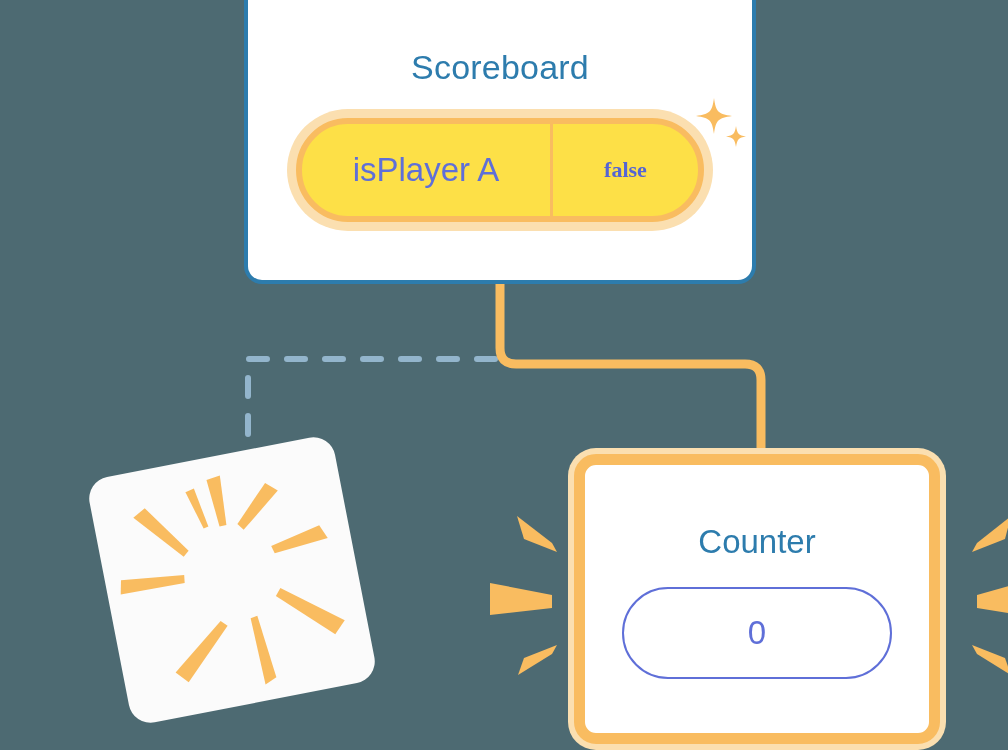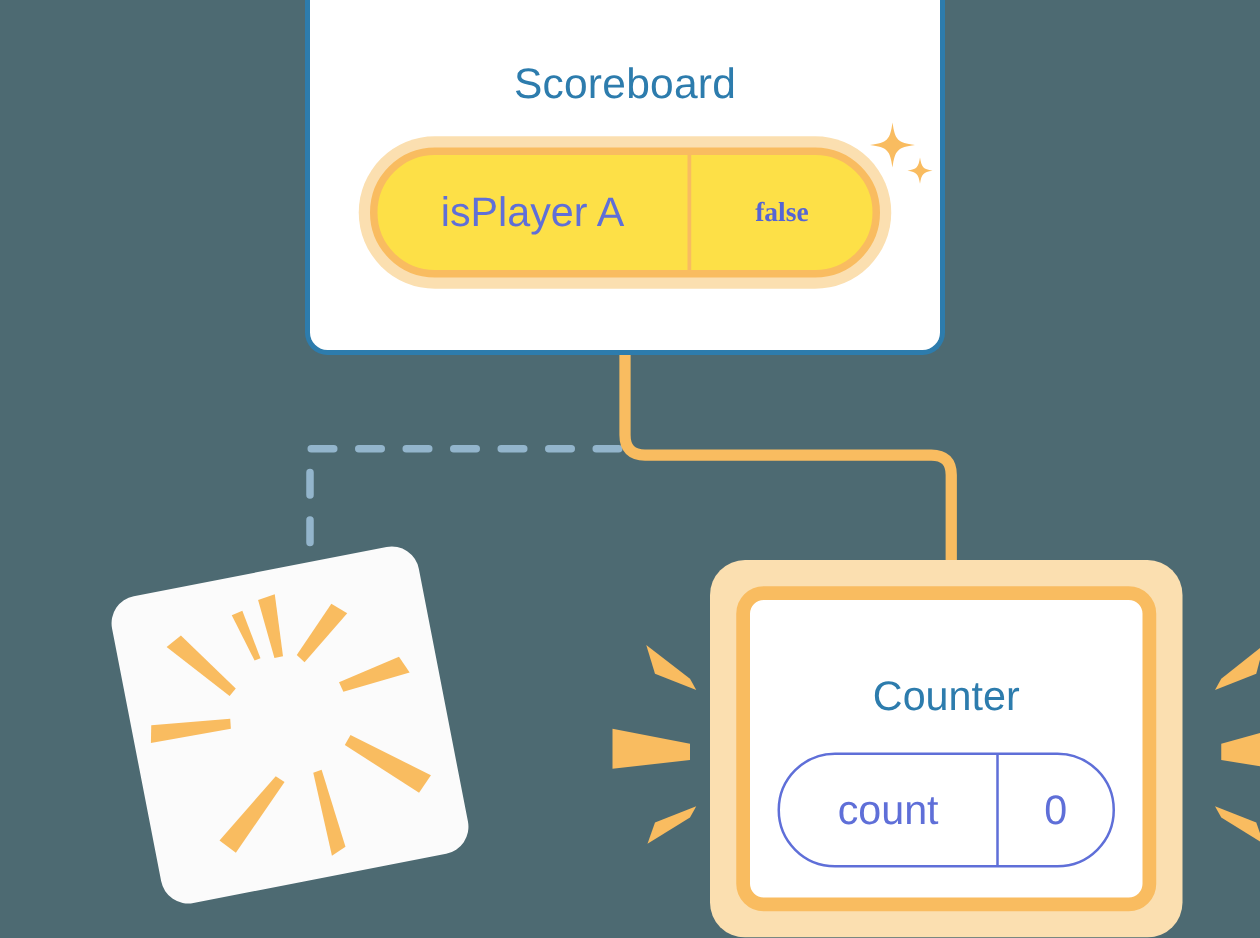--- a/index.html
+++ b/index.html
@@ -122,21 +122,21 @@
   .card-counter {
     position: absolute;
     left: 556px;
     top: 448px;
     width: 378px;
     height: 302px;
     background: #fbdfb0;
     border-radius: 28px;
     box-sizing: border-box;
     z-index: 5;
-    padding: 21px;
+    padding: 6px;
   }
   .card-counter-inner {
     width: 100%;
     height: 100%;
     background: #ffffff;
     border: 11px solid #f9bc60;
     border-radius: 22px;
     box-sizing: border-box;
     position: relative;
   }
@@ -244,21 +244,20 @@
 
   <svg class="sparkles" viewBox="0 0 60 60">
     <path d="M22 2 C24 16 26 18 40 20 C26 22 24 24 22 38 C20 24 18 22 4 20 C18 18 20 16 22 2 Z" fill="#f9bc60"></path>
     <path d="M44 30 C45.3 38 46.5 39.2 54 40.5 C46.5 41.8 45.3 43 44 51 C42.7 43 41.5 41.8 34 40.5 C41.5 39.2 42.7 38 44 30 Z" fill="#f9bc60"></path>
   </svg>
 
   <div class="card-counter">
     <div class="card-counter-inner">
       <div class="counter-title">Counter</div>
       <div class="pill-purple">
-        <div class="pill-key">count</div>
         <div class="pill-val">0</div>
       </div>
     </div>
   </div>
 
   <div class="card-burst">
     <svg class="burst-svg" viewBox="0 0 250 250">
       <g fill="#f9bc60">
 
         <polygon points="119,22 133,20 130,70 123,70"></polygon>

